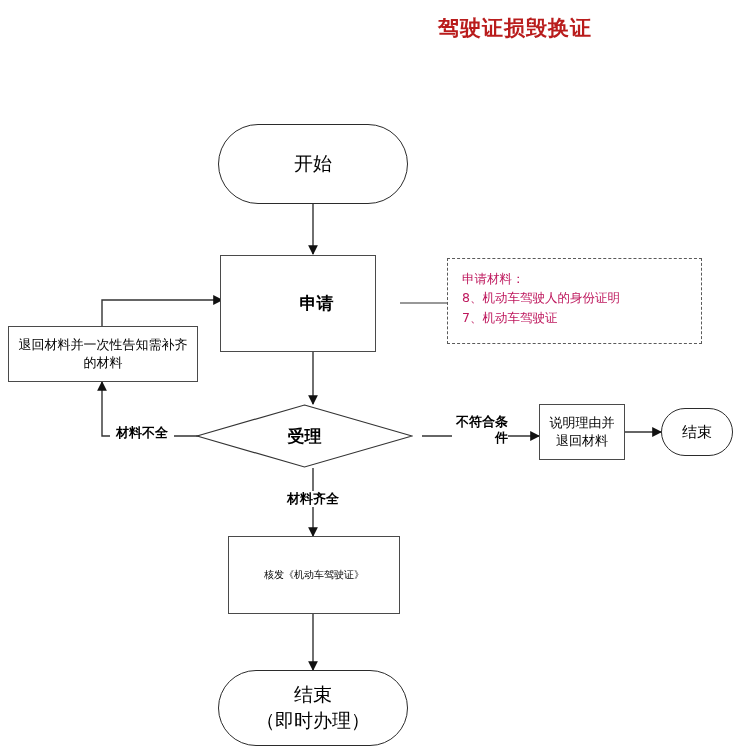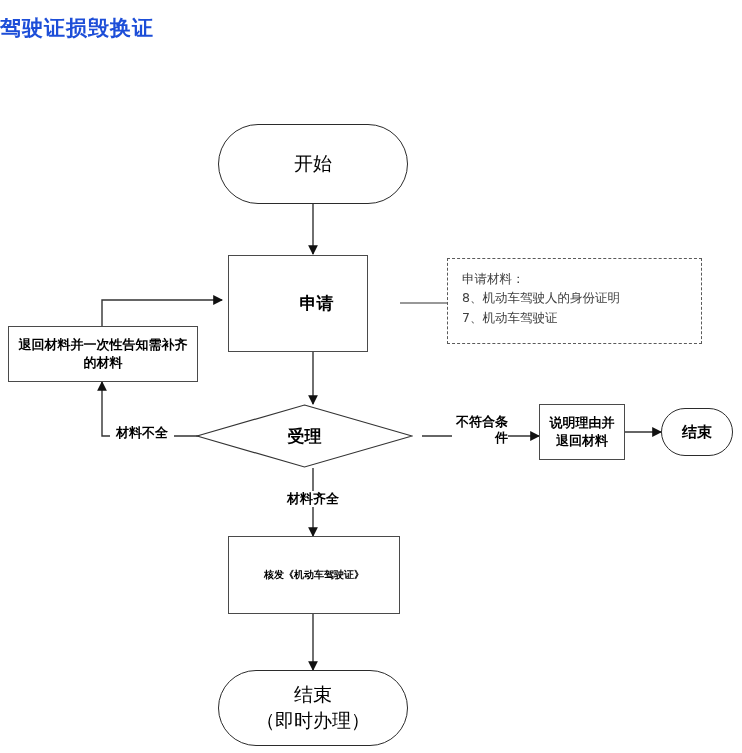--- a/index.html
+++ b/index.html
@@ -16,25 +16,25 @@
     width: 742px;
     height: 753px;
     overflow: hidden;
     background: #ffffff;
   }
   #title {
     position: absolute;
     left: 0;
     top: 14px;
     width: 592px;
-    text-align: left;
+    text-align: right;
     font-size: 21px;
     font-weight: bold;
     letter-spacing: 1px;
-    color: #1d4ed8;
+    color: #b91c1c;
   }
   svg#edges {
     position: absolute;
     left: 0;
     top: 0;
     width: 742px;
     height: 753px;
   }
   .node {
     position: absolute;
@@ -85,25 +85,25 @@
     font-size: 13px;
     font-weight: bold;
     background: #ffffff;
     text-align: center;
     line-height: 1.25;
     color: #000;
     white-space: pre-line;
   }
   .t-big { font-size: 19px; font-weight: normal; }
   .t-med { font-size: 17px; font-weight: bold; }
-  .t-sm  { font-size: 13px; font-weight: bold; }
+  .t-sm  { font-size: 13px; font-weight: normal; }
   .note-line {
     font-size: 12.5px;
     font-weight: normal;
-    color: #404040;
+    color: #be185d;
     line-height: 1.55;
     white-space: nowrap;
   }
 </style>
 </head>
 <body>
 
 <div id="page">
 
   <div id="title">驾驶证损毁换证</div>
@@ -149,21 +149,21 @@
 
     <g>
       <line x1="313" y1="614" x2="313" y2="670" stroke="#333333" stroke-width="1.4" marker-end="url(#arrow)"></line>
     </g>
   </svg>
 
   <div class="node node-stadium t-big" style="left:218px; top:124px; width:190px; height:80px;">
     <span>开始</span>
   </div>
 
-  <div class="node node-rect t-med" style="left:228px; top:255px; width:140px; height:97px;padding-left:37px;">
+  <div class="node node-rect t-med" style="left:220px; top:255px; width:156px; height:97px;padding-left:37px;">
     <span>申请</span>
   </div>
 
   <div class="node node-note" style="left:447px; top:258px; width:255px; height:86px;">
     <div class="note-line">申请材料：</div>
     <div class="note-line">8、机动车驾驶人的身份证明</div>
     <div class="note-line">7、机动车驾驶证</div>
   </div>
 
   <div class="node node-rect t-sm" style="left:8px; top:326px; width:190px; height:56px; padding:0 4px;">

